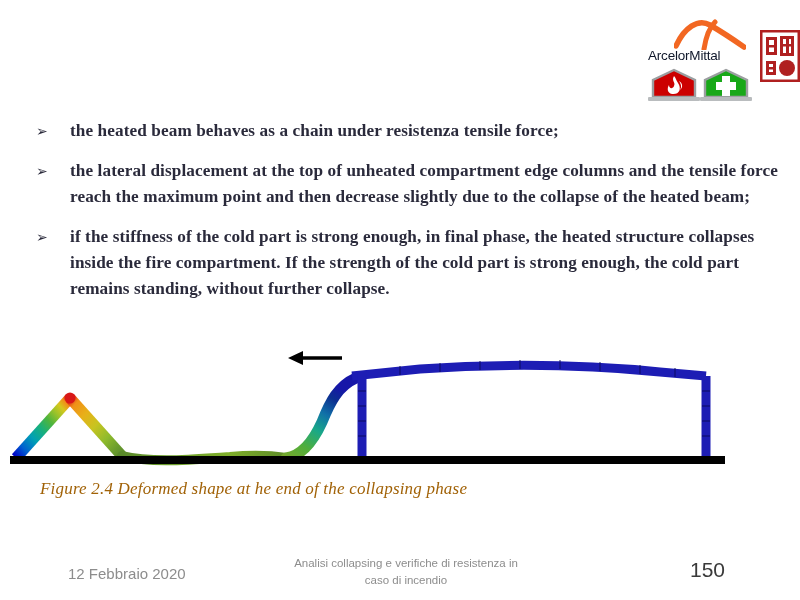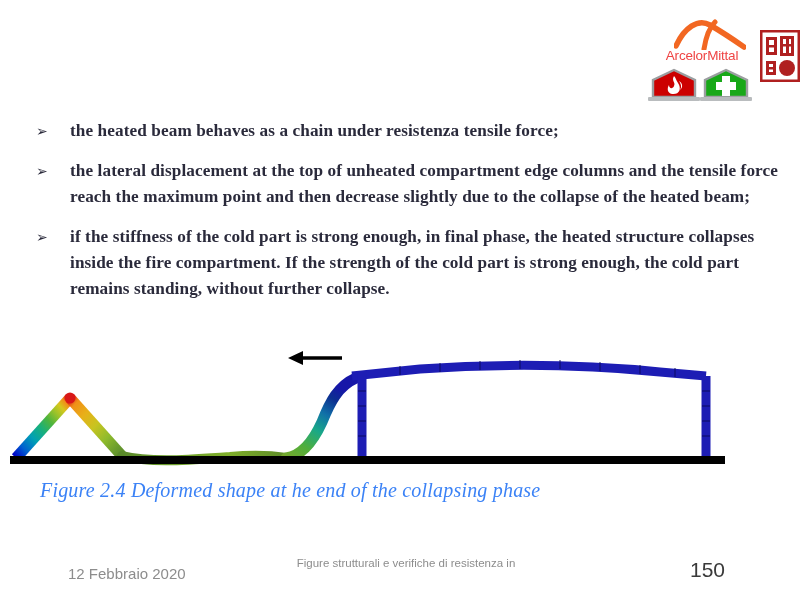--- a/index.html
+++ b/index.html
@@ -36,24 +36,24 @@
     left: 26px;
     top: 4px;
     width: 72px;
     height: 34px;
   }
   #arcelor-wordmark {
     position: absolute;
     left: 0px;
     top: 36px;
     width: 108px;
-    text-align: center;
+    text-align: left;
     font-family: "Liberation Sans", sans-serif;
     font-size: 13.5px;
-    color: #ef4444;
+    color: #0f172a;
     letter-spacing: -0.2px;
     white-space: nowrap;
   }
   #pictogram-row {
     position: absolute;
     left: 2px;
     top: 56px;
     width: 106px;
     height: 34px;
   }
@@ -129,22 +129,22 @@
     height: 140px;
   }
   #figure-svg { display: block; }
 
   #figure-caption {
     position: absolute;
     left: 40px;
     top: 479px;
     font-family: "Liberation Serif", serif;
     font-style: italic;
-    font-size: 20px;
-    color: #3b82f6;
+    font-size: 17px;
+    color: #a16207;
     letter-spacing: 0.2px;
   }
 
   
   #footer-date {
     position: absolute;
     left: 68px;
     top: 565px;
     font-family: "Liberation Sans", sans-serif;
     font-size: 15px;
@@ -337,18 +337,19 @@
       </g>
 
     </svg>
   </div>
 
   <div id="figure-caption">Figure 2.4 Deformed shape at he end of the collapsing phase</div>
 
   <div id="footer-date">12 Febbraio 2020</div>
 
   <div id="footer-subject">
-    <div>Figure strutturali e verifiche di resistenza in</div>
+    <div>Analisi collapsing e verifiche di resistenza in</div>
+    <div>caso di incendio</div>
   </div>
 
   <div id="footer-pagenum">150</div>
 
 </div>
 
 </body></html>

